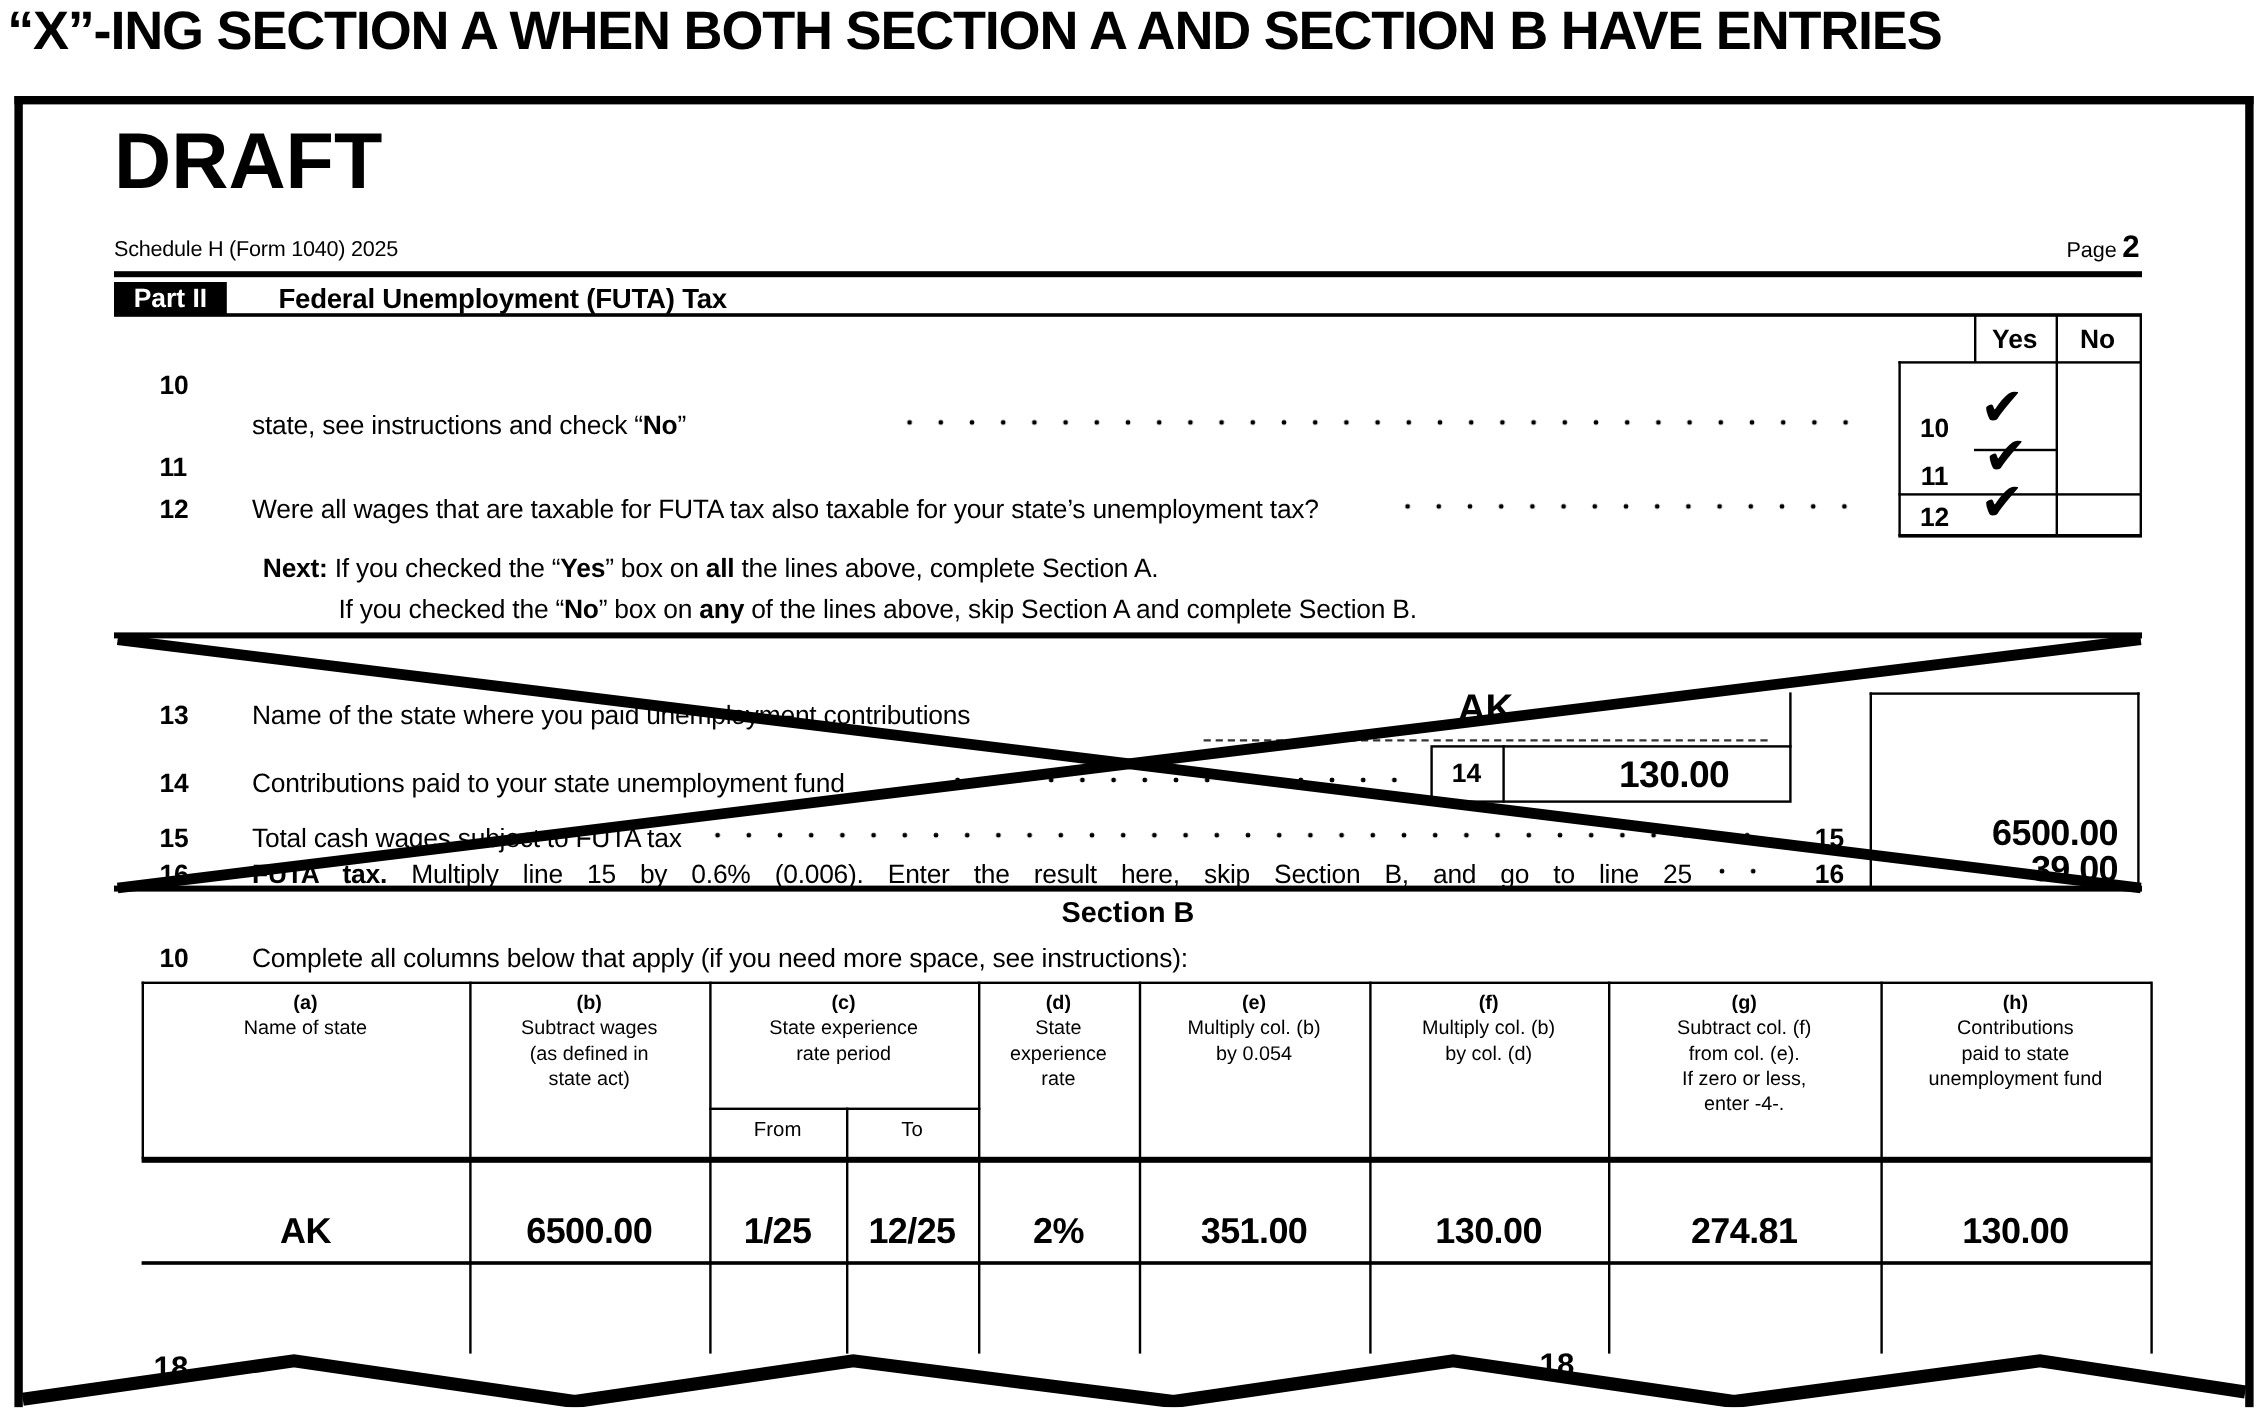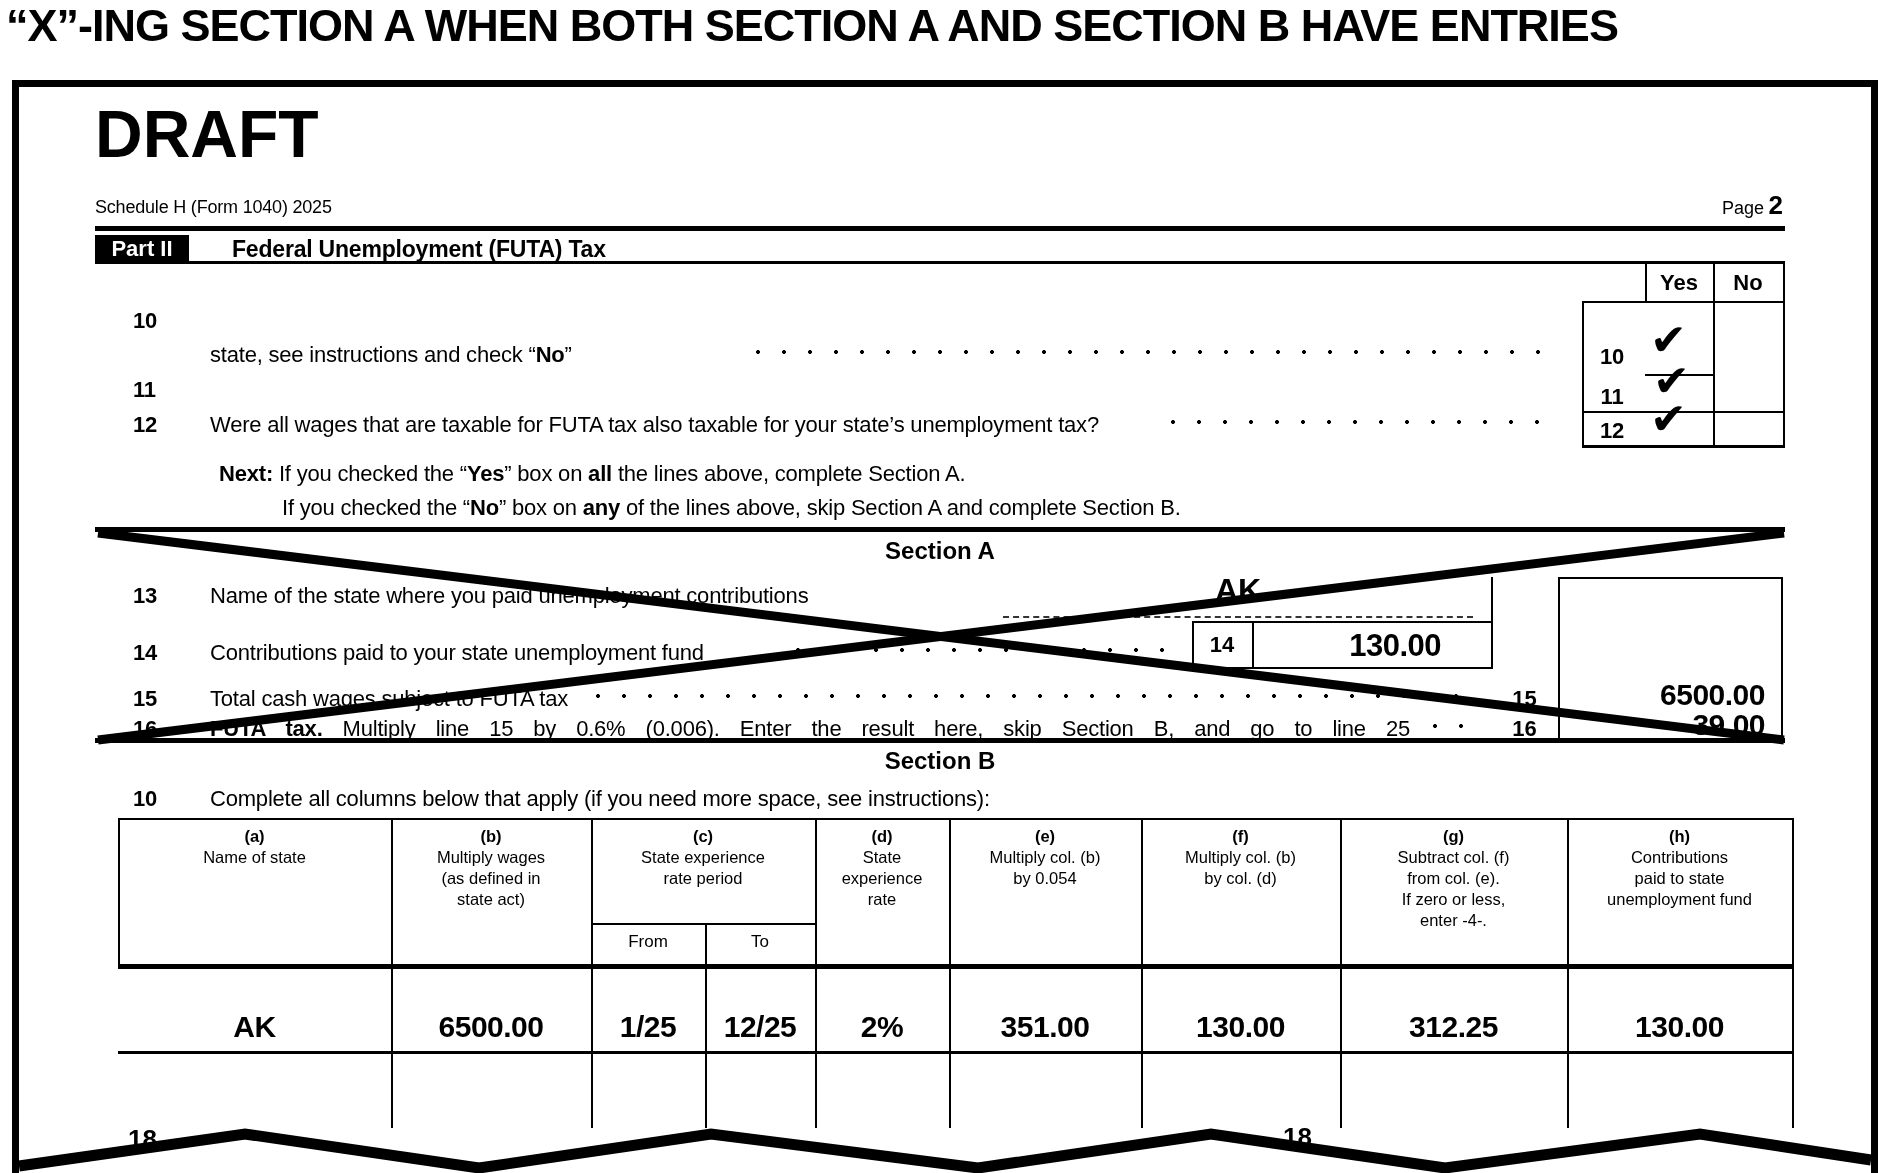--- a/index.html
+++ b/index.html
@@ -78,21 +78,20 @@
   <div class="leader" style="left:1160px;top:410px;width:398px;"></div>
 
   <div class="txt" style="left:205px;top:461px;margin-left:14px;">
     <span class="b">Next:</span><span> If you checked the “</span><span class="b">Yes</span><span>” box on </span><span class="b">all</span><span> the lines above, complete Section A.</span>
   </div>
   <div class="txt" style="left:282px;top:495px;">
     <span>If you checked the “</span><span class="b">No</span><span>” box on </span><span class="b">any</span><span> of the lines above, skip Section A and complete Section B.</span>
   </div>
 
   <div class="hline" style="left:95px;top:527px;width:1690px;height:5px;"></div>
-  <div class="abs b" style="left:95px;top:537px;width:1690px;text-align:center;font-size:24px;">Section A</div>
 
   <div class="num" style="left:133px;top:583px;">13</div>
   <div class="txt" style="left:210px;top:583px;">Name of the state where you paid unemployment contributions</div>
   <div class="abs b" style="left:1003px;top:572px;width:470px;text-align:center;font-size:32px;">AK</div>
   <div class="abs" style="left:1003px;top:580px;width:470px;height:36px;border-bottom:2px dashed #333;"></div>
 
   <div class="num" style="left:133px;top:640px;">14</div>
   <div class="txt" style="left:210px;top:640px;">Contributions paid to your state unemployment fund</div>
   <div class="leader" style="left:785px;top:638px;width:392px;"></div>
   <div class="abs" style="left:1192px;top:621px;width:301px;height:48px;border:2px solid #000;box-sizing:border-box;"></div>
@@ -138,21 +137,21 @@
   <div class="vline" style="left:1340px;top:818px;height:310px;"></div>
   <div class="vline" style="left:1567px;top:818px;height:310px;"></div>
   <div class="vline" style="left:1792px;top:818px;height:310px;"></div>
 
   <div class="hdrcell" style="left:118px;top:818px;width:273px;">
     <span class="b">(a)</span>
     <span>Name of state</span>
   </div>
   <div class="hdrcell" style="left:391px;top:818px;width:200px;">
     <span class="b">(b)</span>
-    <span>Multiply wages</span>
+    <span>Subtract wages</span>
     <span>(as defined in</span>
     <span>state act)</span>
   </div>
   <div class="hdrcell" style="left:591px;top:818px;width:224px;">
     <span class="b">(c)</span>
     <span>State experience</span>
     <span>rate period</span>
   </div>
   <div class="abs" style="left:591px;top:932px;width:114px;text-align:center;font-size:17px;">From</div>
   <div class="abs" style="left:705px;top:932px;width:110px;text-align:center;font-size:17px;">To</div>
@@ -186,21 +185,21 @@
     <span>unemployment fund</span>
   </div>
 
   <div class="val" style="left:118px;top:1006px;width:273px;">AK</div>
   <div class="val" style="left:391px;top:1006px;width:200px;">6500.00</div>
   <div class="val" style="left:591px;top:1006px;width:114px;">1/25</div>
   <div class="val" style="left:705px;top:1006px;width:110px;">12/25</div>
   <div class="val" style="left:815px;top:1006px;width:134px;">2%</div>
   <div class="val" style="left:949px;top:1006px;width:192px;">351.00</div>
   <div class="val" style="left:1141px;top:1006px;width:199px;">130.00</div>
-  <div class="val" style="left:1340px;top:1006px;width:227px;">312.25</div>
+  <div class="val" style="left:1340px;top:1006px;width:227px;">274.81</div>
   <div class="val" style="left:1567px;top:1006px;width:225px;">130.00</div>
 
   <div class="abs b" style="left:128px;top:1124px;font-size:26px;">18</div>
   <div class="abs b" style="left:1283px;top:1122px;font-size:26px;">18</div>
 
   <svg class="overlay" width="1890" height="1173" viewBox="0 0 1890 1173">
     <line x1="98" y1="533" x2="1784" y2="740" stroke="#000" stroke-width="9"></line>
     <line x1="1784" y1="533" x2="98" y2="740" stroke="#000" stroke-width="9"></line>
     <polygon points="19,1166 245,1134 479,1168 711,1134 978,1168 1211,1134 1445,1168 1700,1134 1871,1160 1871,1173 19,1173" fill="#fff"></polygon>
     <polyline points="19,1166 245,1134 479,1168 711,1134 978,1168 1211,1134 1445,1168 1700,1134 1871,1160" fill="none" stroke="#000" stroke-width="11"></polyline>

